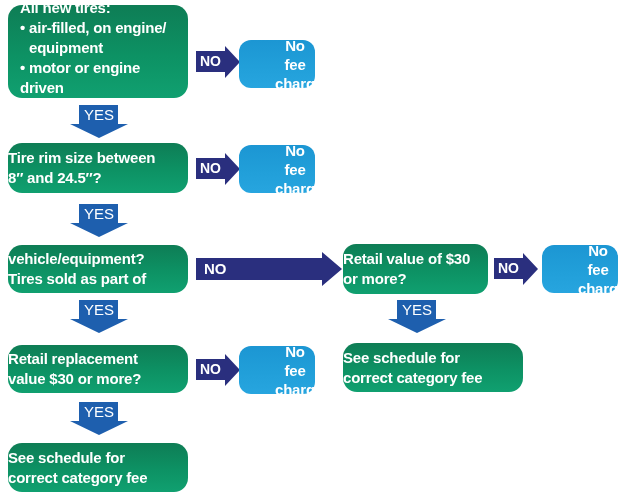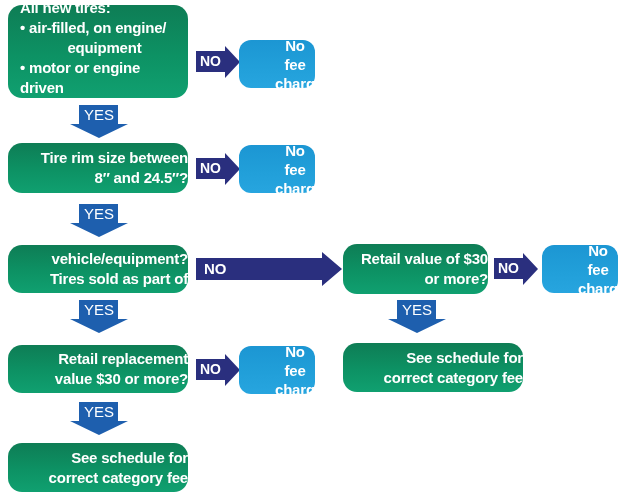--- a/index.html
+++ b/index.html
@@ -5,26 +5,26 @@
   html,body { margin:0; padding:0; background:#ffffff; }
   .canvas {
     position:relative; width:621px; height:500px; background:#ffffff;
     font-family:"Liberation Sans", sans-serif; overflow:hidden;
   }
   
   .gbox {
     position:absolute;
     background:linear-gradient(180deg,#0e7d55 0%,#0d9264 55%,#10a070 100%);
     border-radius:14px; color:#ffffff; font-weight:bold; font-size:15px;
-    line-height:20px; text-align:right; letter-spacing:-0.2px;
+    line-height:20px; text-align:left; letter-spacing:-0.2px;
     display:flex; flex-direction:column; justify-content:center;
     box-sizing:border-box;
   }
   .gbox.left-align { text-align:left; padding:5px 8px 12px 12px; justify-content:center; }
-  .gbox .cont { padding-left:9px;text-align:center; }
+  .gbox .cont { padding-left:9px; }
   
   .bbox {
     position:absolute; width:76px; height:48px;
     background:linear-gradient(180deg,#1c96d3 0%,#219fd9 55%,#27a5df 100%);
     border-radius:12px; color:#ffffff; font-weight:bold; font-size:15px;
     line-height:19px; text-align:center; letter-spacing:-0.2px;
     display:flex; flex-direction:column; justify-content:center;
     box-sizing:border-box;
     padding-left:36px;
   }
@@ -44,21 +44,21 @@
   .long-no .lbl {
     position:absolute; left:8px; top:6px; height:22px; line-height:22px;
     color:#ffffff; font-weight:bold; font-size:15px;
   }
   
   .pos-a  { left:8px;   top:5px;   width:180px; height:93px; }
   .pos-b  { left:8px;   top:143px; width:180px; height:50px; }
   .pos-c  { left:8px;   top:245px; width:180px; height:48px; }
   .pos-d  { left:8px;   top:345px; width:180px; height:48px; }
   .pos-e  { left:8px;   top:443px; width:180px; height:49px; }
-  .pos-f  { left:343px; top:244px; width:145px; height:50px; }
+  .pos-f  { left:343px; top:244px; width:145px; height:50px;border-radius:13px; }
   .pos-g  { left:343px; top:343px; width:180px; height:49px; }
   .pos-nf1 { left:239px; top:40px;  }
   .pos-nf2 { left:239px; top:145px; }
   .pos-nf3 { left:542px; top:245px; }
   .pos-nf4 { left:239px; top:346px; }
   .pos-no1 { left:196px; top:46px;  }
   .pos-no2 { left:196px; top:153px; }
   .pos-no3 { left:494px; top:253px; }
   .pos-no4 { left:196px; top:354px; }
   .pos-lno { left:196px; top:252px; }

